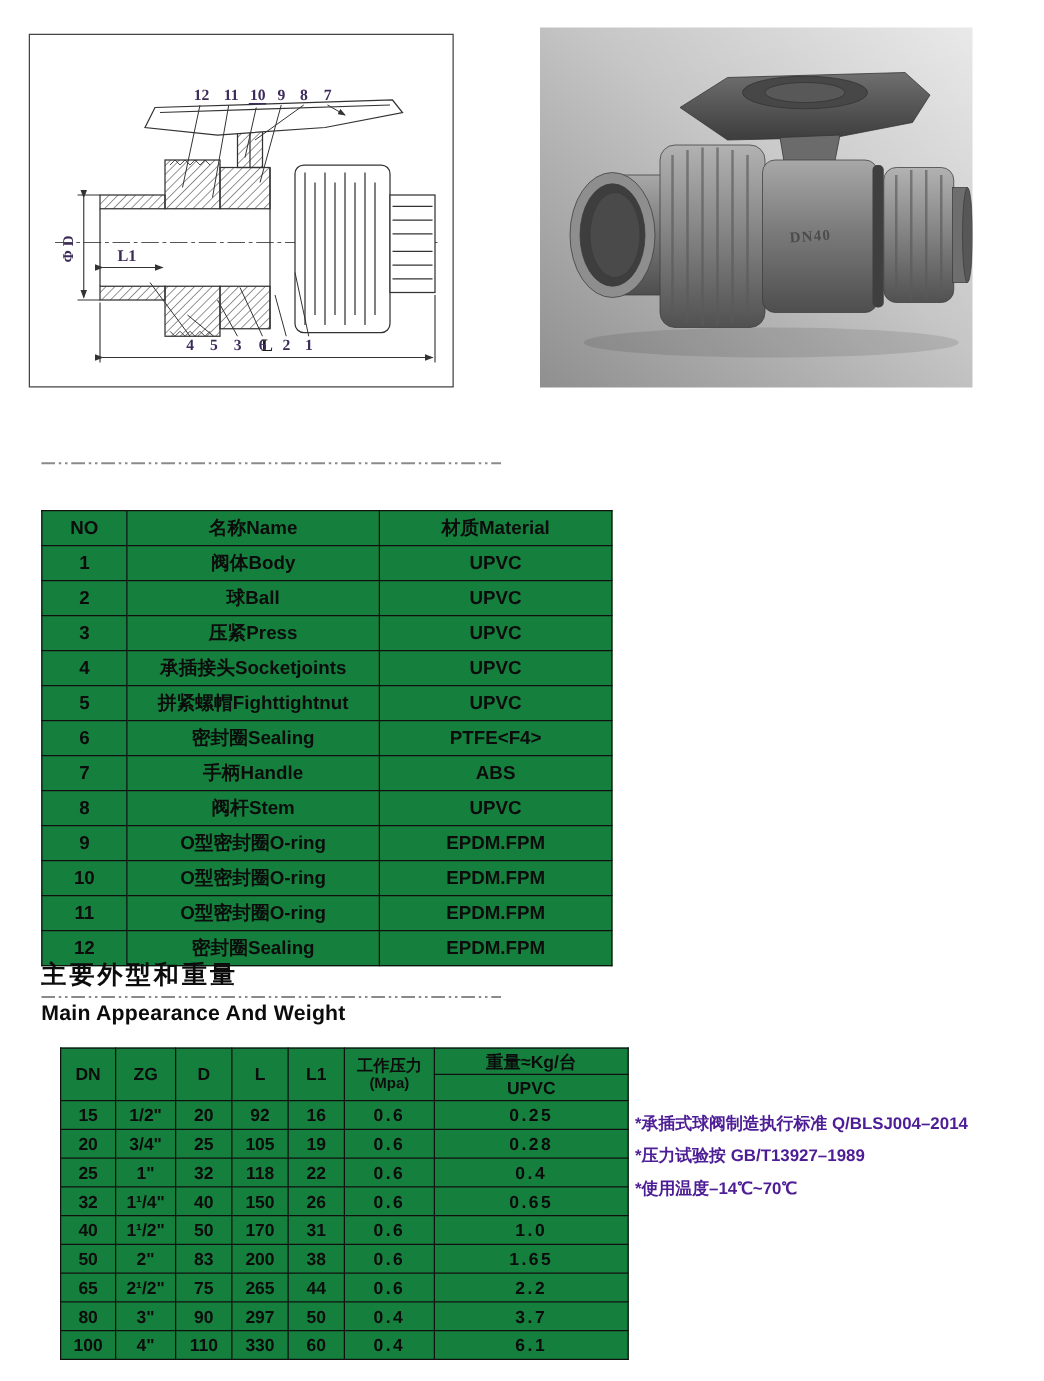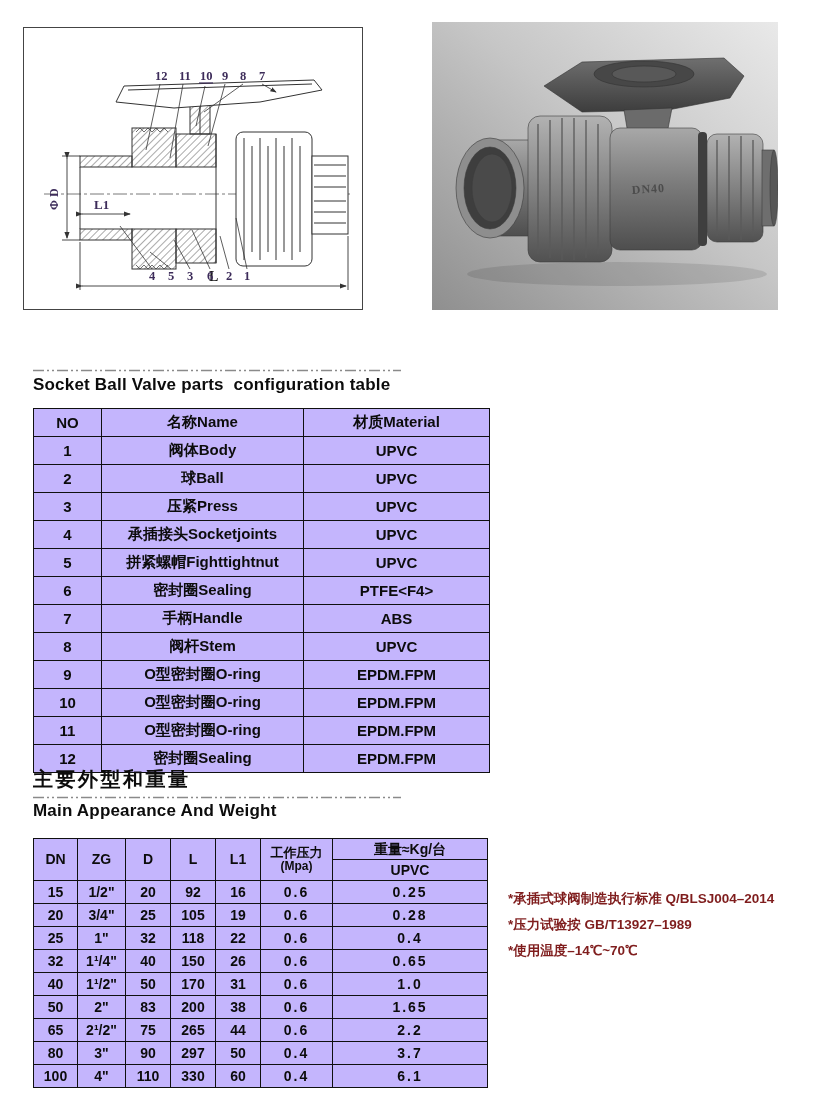--- a/index.html
+++ b/index.html
@@ -13,36 +13,36 @@
   
   #photo-box{position:absolute;left:432px;top:22px;width:346px;height:288px;
              background:linear-gradient(to top right,#8f8f8f 0%,#c6c6c6 55%,#e9e9e9 100%);}
 
   .title-cn{position:absolute;left:34px;font-size:20px;font-weight:bold;
             letter-spacing:2.5px;color:#0c0c0c;font-family:"Liberation Sans",sans-serif;}
   .title-en{position:absolute;left:33px;font-size:17px;font-weight:bold;color:#0c0c0c;
             white-space:pre;letter-spacing:0.2px;}
   .dashline{position:absolute;height:3px;}
 
-  table{border-collapse:collapse;table-layout:fixed;background:#c4b5fd;}
+  table{border-collapse:collapse;table-layout:fixed;background:#15803d;}
   td,th{border:1.5px solid #101010;text-align:center;vertical-align:middle;
         font-weight:bold;color:#0c0c0c;padding:0;overflow:hidden;}
 
   #table1{position:absolute;left:33px;top:408px;width:456px;}
   #table1 td,#table1 th{font-size:15px;height:27px;}
 
-  #table2{position:absolute;left:33px;top:838px;width:454px;}
+  #table2{position:absolute;left:48px;top:838px;width:454px;}
   #table2 th{font-size:14px;height:20px;line-height:1.05;}
   #table2 td{font-size:14px;height:22px;}
   #table2 .press-h{font-size:13px;}
   #table2 .press-h .mpa{font-size:12px;font-weight:bold;}
   #table2 td.sp{letter-spacing:2px;}
 
   #notes{position:absolute;left:508px;top:886px;width:325px;
-         font-size:13.5px;font-weight:bold;color:#7f1d1d;}
+         font-size:13.5px;font-weight:bold;color:#4c1d95;}
   #notes .note-line{line-height:26px;white-space:nowrap;}
 
   svg text{font-family:"Liberation Serif",serif;}
 </style>
 </head>
 <body>
 
 <div id="page">
 
   <div id="diagram-box">
@@ -232,21 +232,20 @@
       <g stroke="#3c3c3c" stroke-width="0.6">
         <rect x="330" y="128" width="12" height="76" fill="#6e6e6e"></rect>
         <ellipse cx="342" cy="166" rx="4" ry="38" fill="#575757"></ellipse>
       </g>
     </svg>
   </div>
 
   <svg class="dashline" style="left:33px;top:369px;" width="368" height="3">
     <line x1="0" y1="1.5" x2="368" y2="1.5" stroke="#8a8a8a" stroke-width="1.6" stroke-dasharray="11 3 2 3 2 3"></line>
   </svg>
-  <div class="title-en" style="top:375px;">Socket Ball Valve parts  configuration table</div>
 
   <table id="table1">
     <colgroup>
         <col style="width:68px">
         <col style="width:202px">
         <col style="width:186px">
       </colgroup>
     <thead>
       <tr>
         <th>NO</th>

